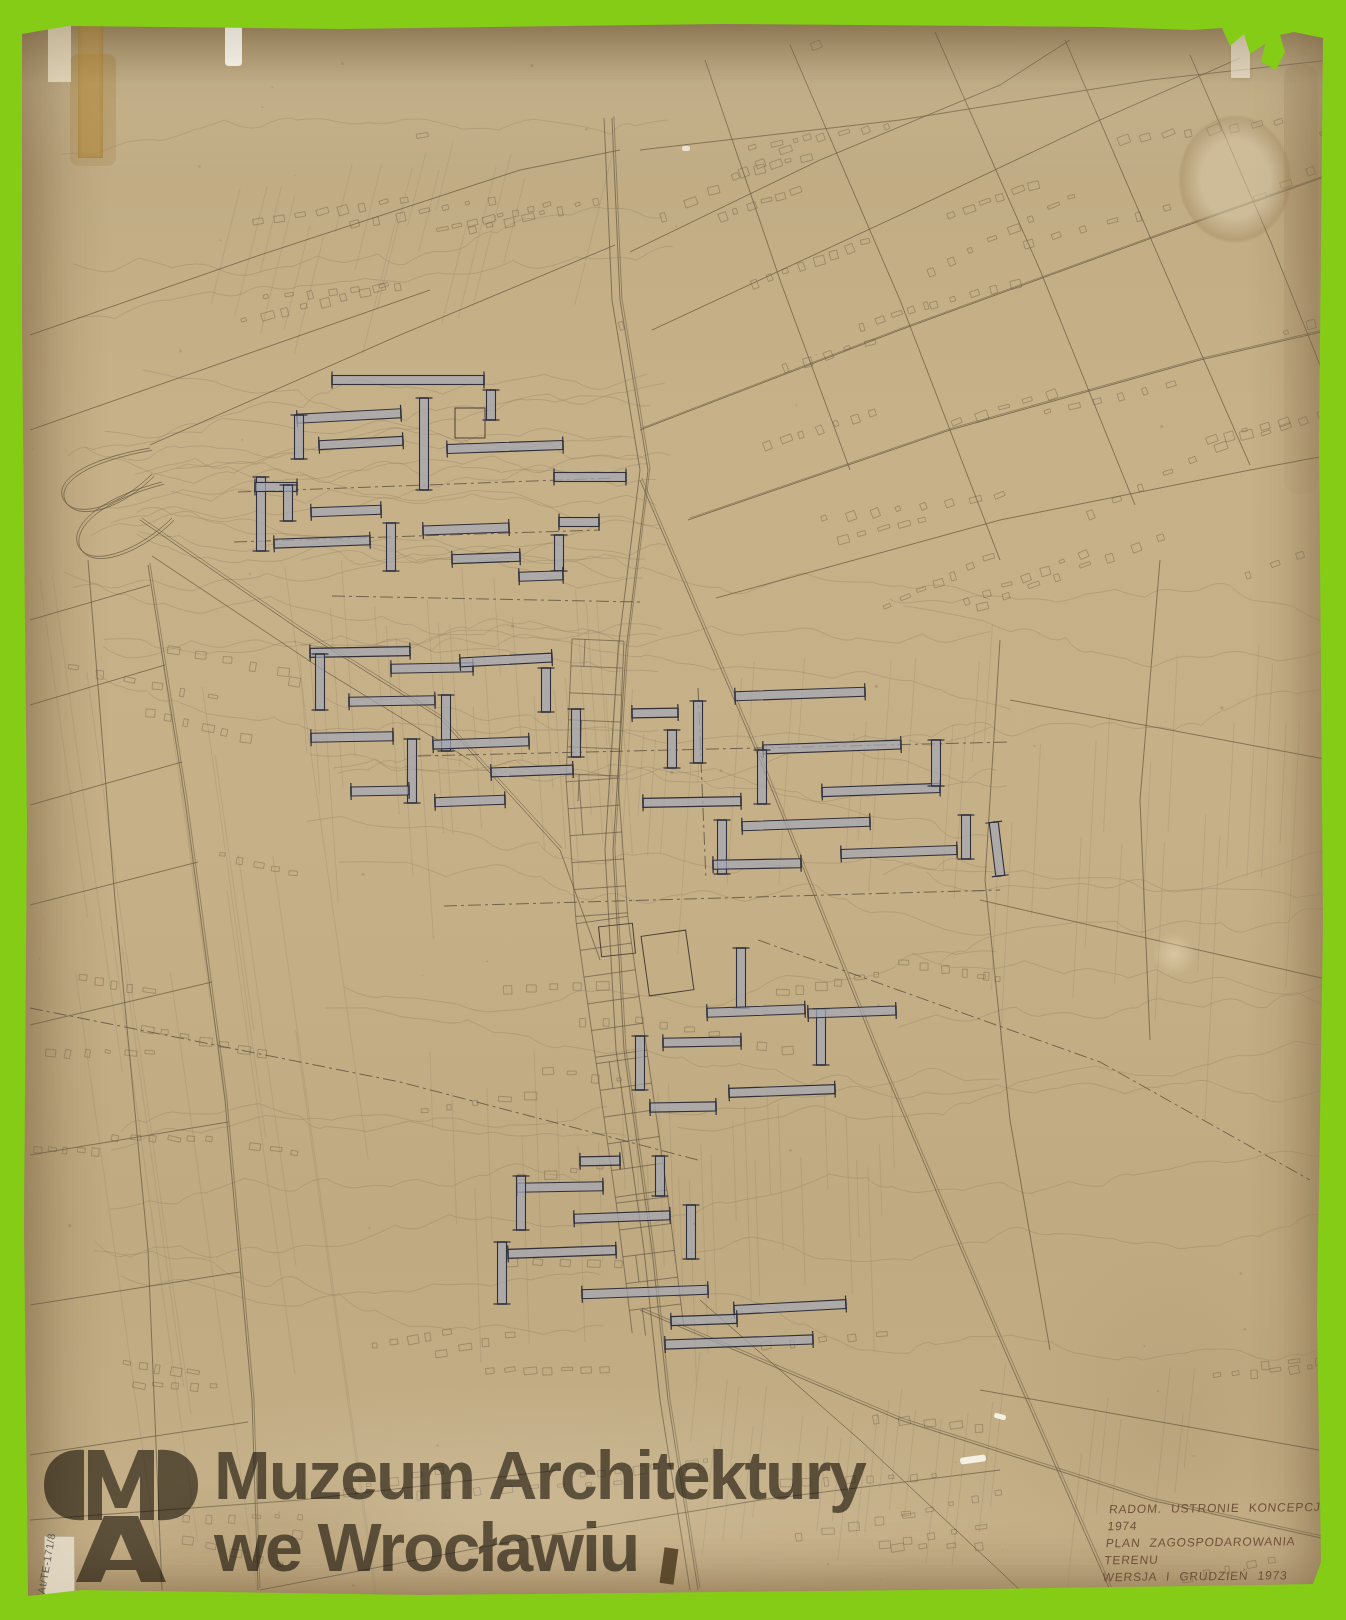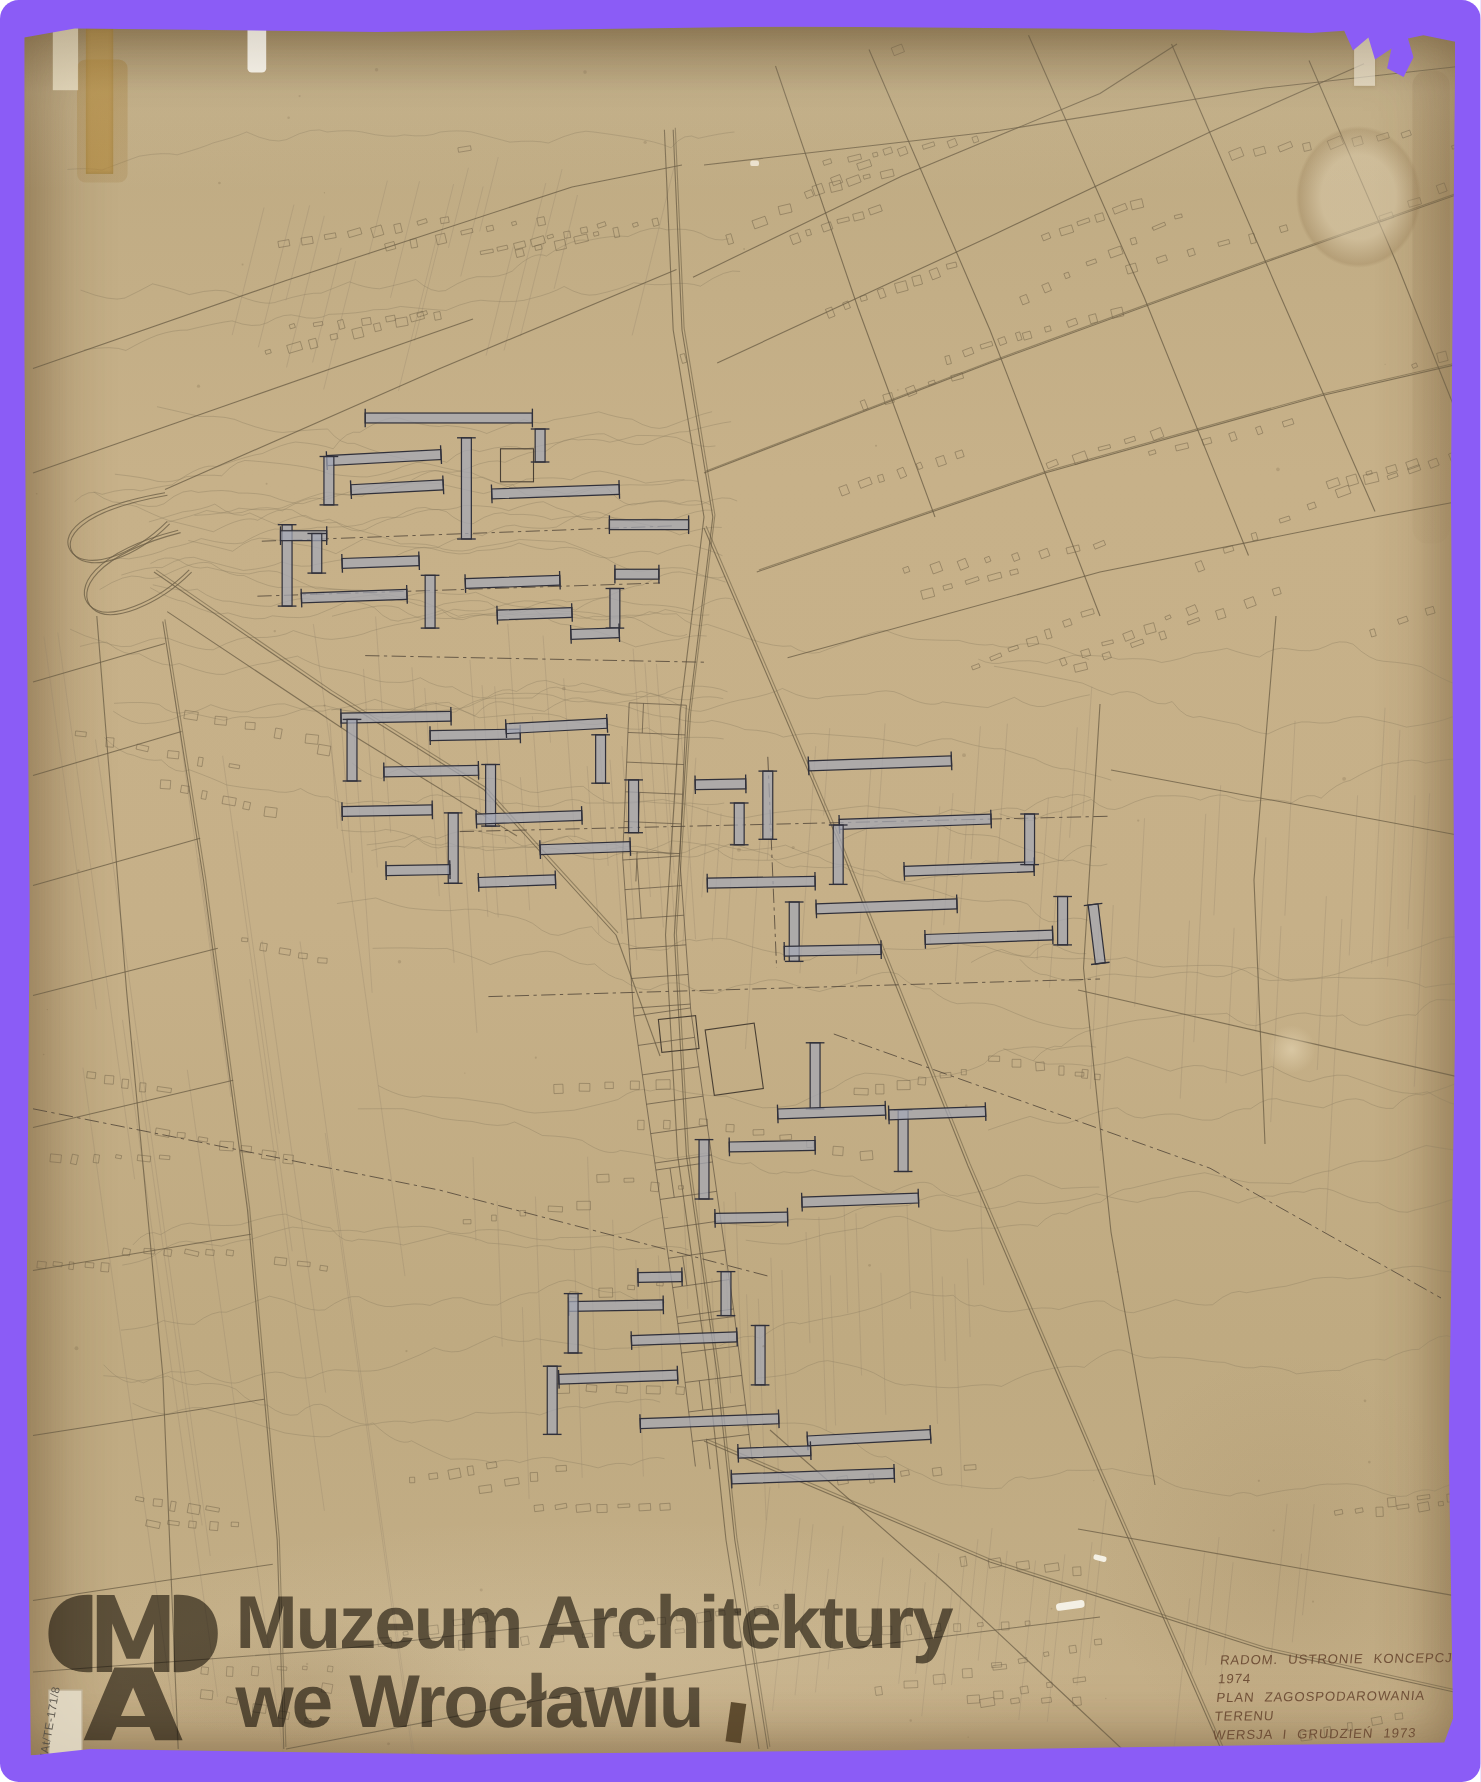--- a/index.html
+++ b/index.html
@@ -1,17 +1,17 @@
 <!DOCTYPE html>
 <html><head>
 <meta charset="utf-8">
 <style>
   html,body{margin:0;padding:0;background:#ffffff;}
-  .stage{position:relative;width:1346px;height:1620px;background:#8b5cf6;overflow:hidden;
-         font-family:"Liberation Sans", sans-serif;border-radius:17px;}
+  .stage{position:relative;width:1346px;height:1620px;background:#84cc16;overflow:hidden;
+         font-family:"Liberation Sans", sans-serif;}
   .paper{position:absolute;left:22px;top:24px;width:1301px;height:1572px;overflow:hidden;
     background:
       linear-gradient(180deg,#b19e78 0%,#bfab83 5%,#c7b189 26%,#c6b088 52%,#bfaa81 76%,#c2ad85 92%,#c8b28b 100%);
     clip-path:polygon(0px 10px,46px 2px,320px 5px,700px 0px,1080px 3px,1170px 6px,
       1200px 4px,1208px 22px,1222px 10px,1228px 30px,1243px 20px,1239px 38px,1254px 46px,
       1263px 28px,1258px 11px,1272px 8px,1301px 14px,1297px 420px,1301px 900px,1295px 1290px,
       1299px 1538px,1291px 1560px,900px 1566px,400px 1571px,60px 1566px,6px 1572px,
       2px 1200px,5px 800px,0px 300px);
   }
   .paper::before{content:"";position:absolute;inset:0;pointer-events:none;

